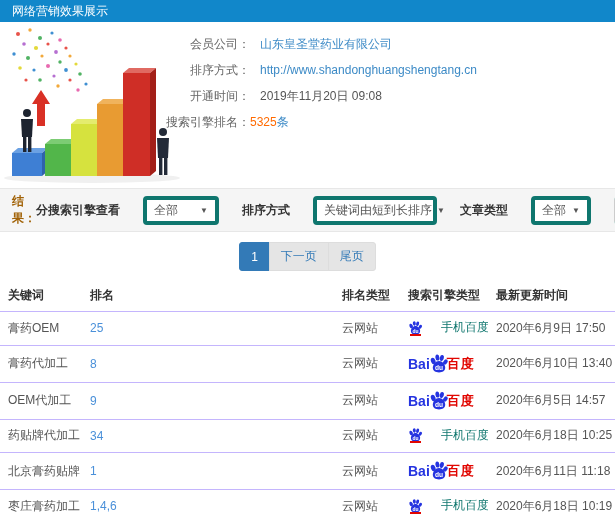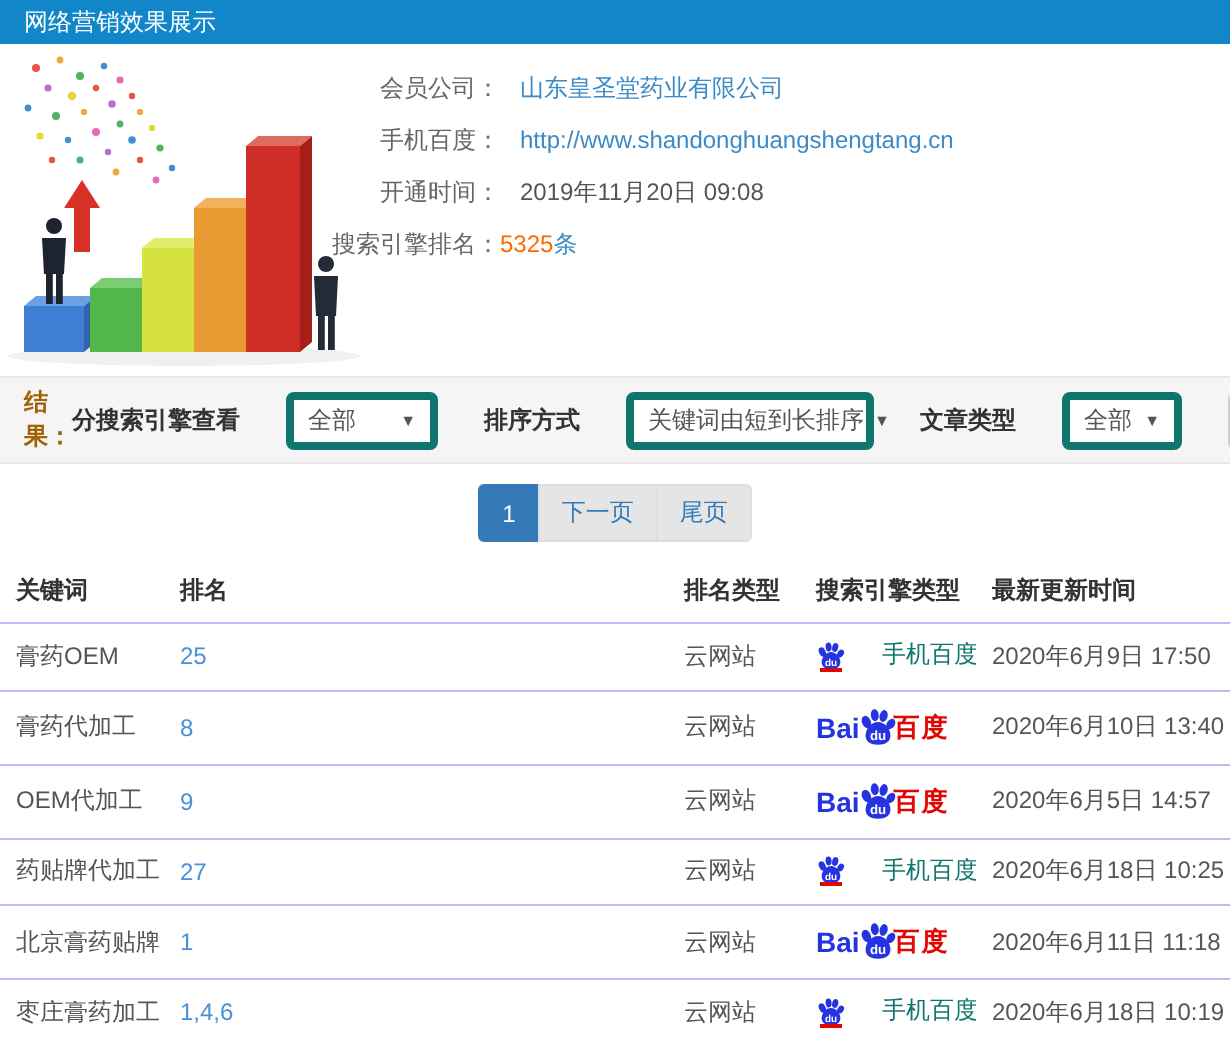--- a/index.html
+++ b/index.html
@@ -148,21 +148,21 @@
         <rect x="159" y="132" width="3.4" height="17"></rect>
         <rect x="164" y="132" width="3.4" height="17"></rect>
       </g>
     </svg>
   </div>
   <div class="info-list">
     <div class="info-row">
       <span class="info-label">会员公司：</span><a class="info-value val-link">山东皇圣堂药业有限公司</a>
     </div>
     <div class="info-row">
-      <span class="info-label">手机百度：</span><a class="info-value val-link">http://www.shandonghuangshengtang.cn</a>
+      <span class="info-label">排序方式：</span><a class="info-value val-link">http://www.shandonghuangshengtang.cn</a>
     </div>
     <div class="info-row">
       <span class="info-label">开通时间：</span><span class="info-value">2019年11月20日 09:08</span>
     </div>
     <div class="info-row">
       <span class="info-label">搜索引擎排名：</span><span class="rank-count">5325</span><span class="rank-unit">条</span>
     </div>
   </div>
 </div>
 
@@ -265,21 +265,21 @@
     </g>
     <text x="50" y="85" font-size="33" fill="#fff" text-anchor="middle" font-weight="bold">du</text>
   </svg>
             <span class="du-cn">百度</span>
           </span></td>
     <td>2020年6月5日 14:57</td>
   </tr>
 
   <tr>
     <td>药贴牌代加工</td>
-    <td><a class="rank-val">27</a></td>
+    <td><a class="rank-val">34</a></td>
     <td>云网站</td>
     <td><span class="mobile-baidu">
       <span class="mb-icon">
               <svg width="15" height="15" viewBox="0 0 100 100">
     <g fill="#2534e0">
       <ellipse cx="21" cy="40" rx="11" ry="16" transform="rotate(-24 21 40)"></ellipse>
       <ellipse cx="42" cy="23" rx="10" ry="15" transform="rotate(-6 42 23)"></ellipse>
       <ellipse cx="64" cy="25" rx="10" ry="15" transform="rotate(14 64 25)"></ellipse>
       <ellipse cx="82" cy="45" rx="10" ry="14" transform="rotate(34 82 45)"></ellipse>
       <path d="M50 40 C33 40 19 57 19 74 C19 90 32 97 50 97 C68 97 81 90 81 74 C81 57 67 40 50 40 Z"></path>

